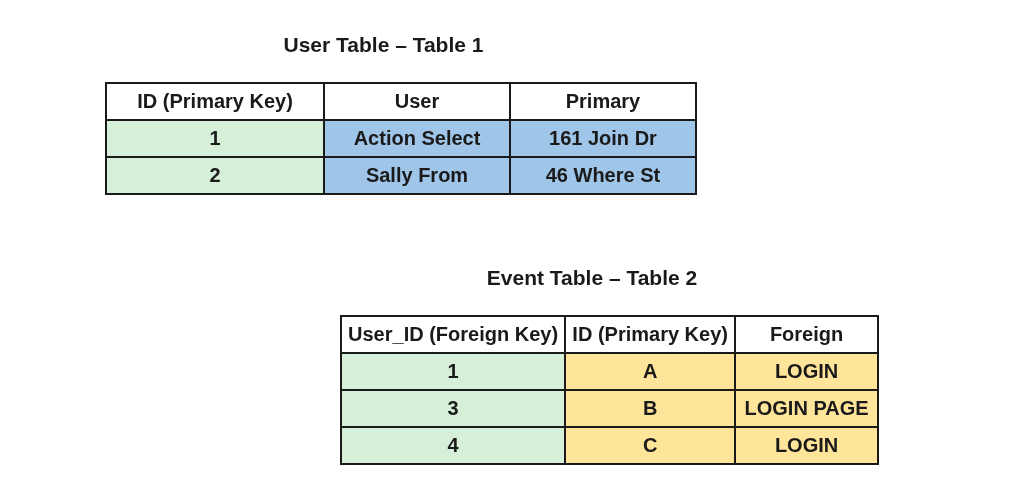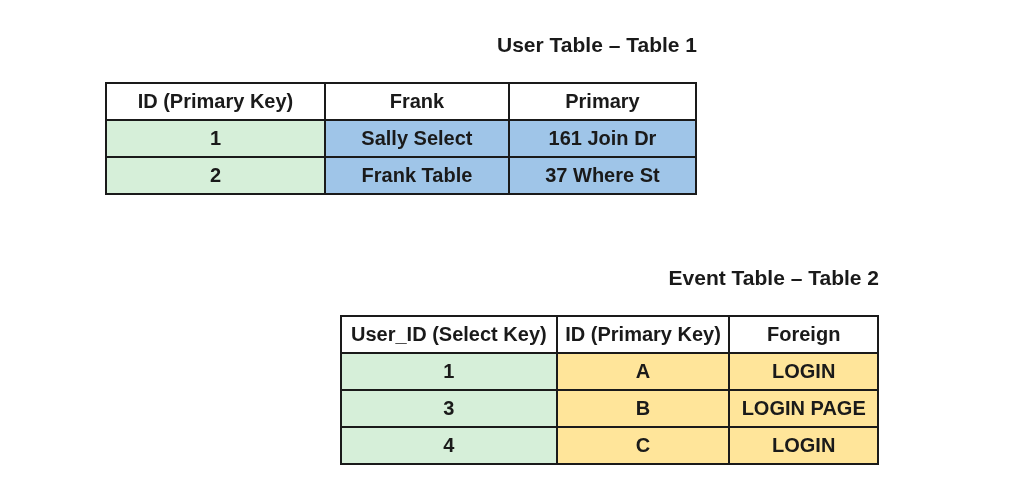--- a/index.html
+++ b/index.html
@@ -12,21 +12,21 @@
     position: relative;
     width: 1024px;
     height: 492px;
     background: #ffffff;
     overflow: hidden;
   }
   .table-block {
     position: absolute;
   }
   .table-title {
-    text-align: right;
+    text-align: center;
     font-size: 21px;
     font-weight: bold;
     color: #1a1a1a;
     line-height: 30px;
     margin-bottom: 22px;
   }
   table.data-table {
     border-collapse: collapse;
     table-layout: fixed;
     margin-left: 35px;
@@ -67,50 +67,50 @@
     <div class="table-title">User Table – Table 1</div>
     <table class="data-table" id="user-table">
       <colgroup>
           <col class="c0">
           <col class="c1">
           <col class="c2">
         </colgroup>
       <thead>
         <tr>
           <th>ID (Primary Key)</th>
-          <th>Frank</th>
+          <th>User</th>
           <th>Primary</th>
         </tr>
       </thead>
       <tbody>
         <tr>
           <td class="bg-green">1</td>
-          <td class="bg-blue">Sally Select</td>
+          <td class="bg-blue">Action Select</td>
           <td class="bg-blue">161 Join Dr</td>
         </tr>
         <tr>
           <td class="bg-green">2</td>
-          <td class="bg-blue">Frank Table</td>
-          <td class="bg-blue">37 Where St</td>
+          <td class="bg-blue">Sally From</td>
+          <td class="bg-blue">46 Where St</td>
         </tr>
       </tbody>
     </table>
   </div>
 
   <div class="table-block" id="block-event">
     <div class="table-title">Event Table – Table 2</div>
     <table class="data-table" id="event-table">
       <colgroup>
           <col class="c0">
           <col class="c1">
           <col class="c2">
         </colgroup>
       <thead>
         <tr>
-          <th>User_ID (Select Key)</th>
+          <th>User_ID (Foreign Key)</th>
           <th>ID (Primary Key)</th>
           <th>Foreign</th>
         </tr>
       </thead>
       <tbody>
         <tr>
           <td class="bg-green">1</td>
           <td class="bg-yellow">A</td>
           <td class="bg-yellow">LOGIN</td>
         </tr>

